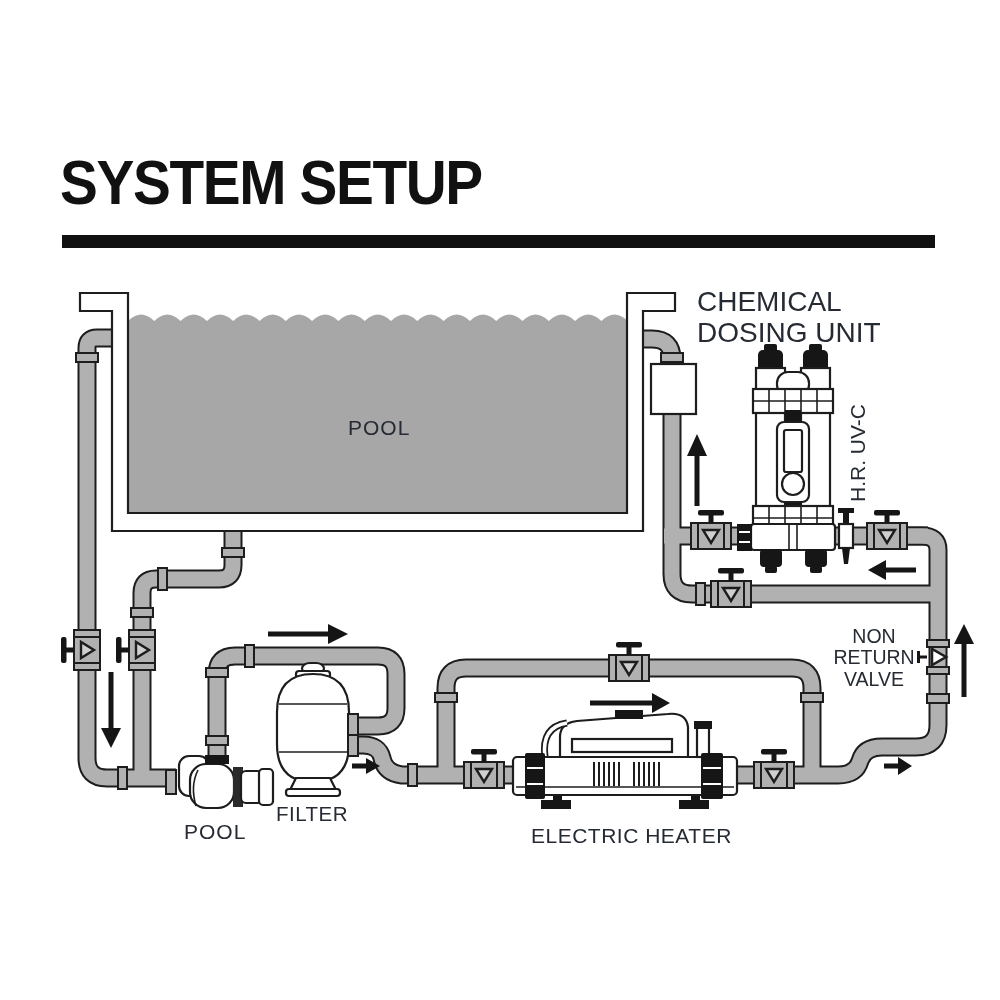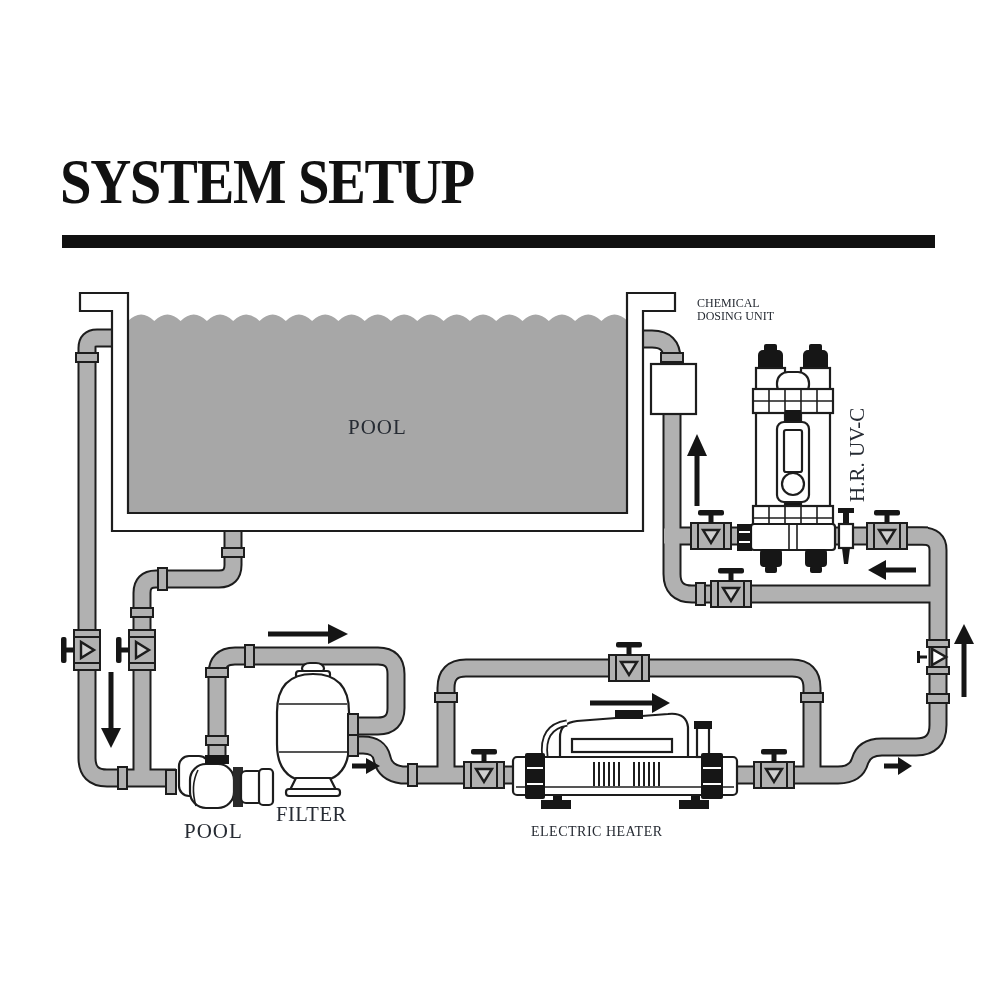--- a/index.html
+++ b/index.html
@@ -1,35 +1,35 @@
 <!DOCTYPE html>
 <html style="--pipe: #b1b1b1; --water: #a7a7a7; --outline: #1d1d1d; --label: #262b33; --title: #111111; --bg: #ffffff;"><head>
 <meta charset="utf-8">
 <style>
   :root{
     --pipe:#b1b1b1; --water:#a7a7a7; --outline:#1d1d1d;
     --label:#262b33; --title:#111111; --bg:#ffffff;
   }
   html,body{margin:0;padding:0;background:var(--bg);}
   .stage{position:relative;width:1000px;height:1000px;background:var(--bg);
-         font-family:Liberation Serif, serif;overflow:hidden;}
+         font-family:Liberation Sans, sans-serif;overflow:hidden;}
   .title{position:absolute;left:60px;top:146px;font-size:63px;font-weight:bold;
          letter-spacing:-1.5px;color:var(--title);transform:scaleX(0.9);
          transform-origin:0 0;white-space:nowrap;}
   .rule{position:absolute;left:62px;top:235px;width:873px;height:13px;background:var(--title);}
   svg{position:absolute;left:0;top:0;}
   .lbl{position:absolute;color:var(--label);white-space:pre-line;line-height:1.1;}
   .lbl-pool{left:348px;top:400px;font-size:21px;letter-spacing:1px;margin-top:16px;}
-  .lbl-chem{left:697px;top:297px;font-size:12px;}
+  .lbl-chem{left:697px;top:287px;font-size:28px;}
   .lbl-uvc{left:846px;top:502px;font-size:21px;width:120px;transform:rotate(-90deg);
            transform-origin:0 0;white-space:nowrap;}
   .lbl-nrv{left:828px;top:626px;width:92px;font-size:19.5px;text-align:center;}
   .lbl-pump{left:184px;top:820px;font-size:21px;letter-spacing:1px;}
   .lbl-filter{left:276px;top:803px;font-size:20.5px;letter-spacing:.5px;text-align:center;}
-  .lbl-heater{left:531px;top:824px;font-size:14px;letter-spacing:.5px;}
+  .lbl-heater{left:531px;top:824px;font-size:21px;letter-spacing:.5px;}
   .po{stroke:var(--outline);stroke-width:19;fill:none;}
   .pi{stroke:var(--pipe);stroke-width:15;fill:none;}
   .pf{fill:var(--pipe);stroke:var(--outline);stroke-width:2;}
   .wt{fill:#ffffff;stroke:var(--outline);stroke-width:2.2;}
   .bk{fill:#161616;}
   .ar{fill:#151515;}
   .tln{stroke:var(--outline);stroke-width:1.6;fill:none;}
 </style>
 </head>
 <body>
@@ -264,16 +264,19 @@
         <rect class="ar" x="694.5" y="452" width="5" height="54"></rect>
         <polygon class="ar" points="687,456 707,456 697,434"></polygon>
       </g>
     </g>
   </svg>
 
   <div class="lbl lbl-pool">POOL</div>
   <div class="lbl lbl-chem">CHEMICAL
 DOSING UNIT</div>
   <div class="lbl lbl-uvc">H.R. UV-C</div>
+  <div class="lbl lbl-nrv">NON
+RETURN
+VALVE</div>
   <div class="lbl lbl-pump">POOL</div>
   <div class="lbl lbl-filter">FILTER</div>
   <div class="lbl lbl-heater">ELECTRIC HEATER</div>
 </div>
 
 </body></html>

